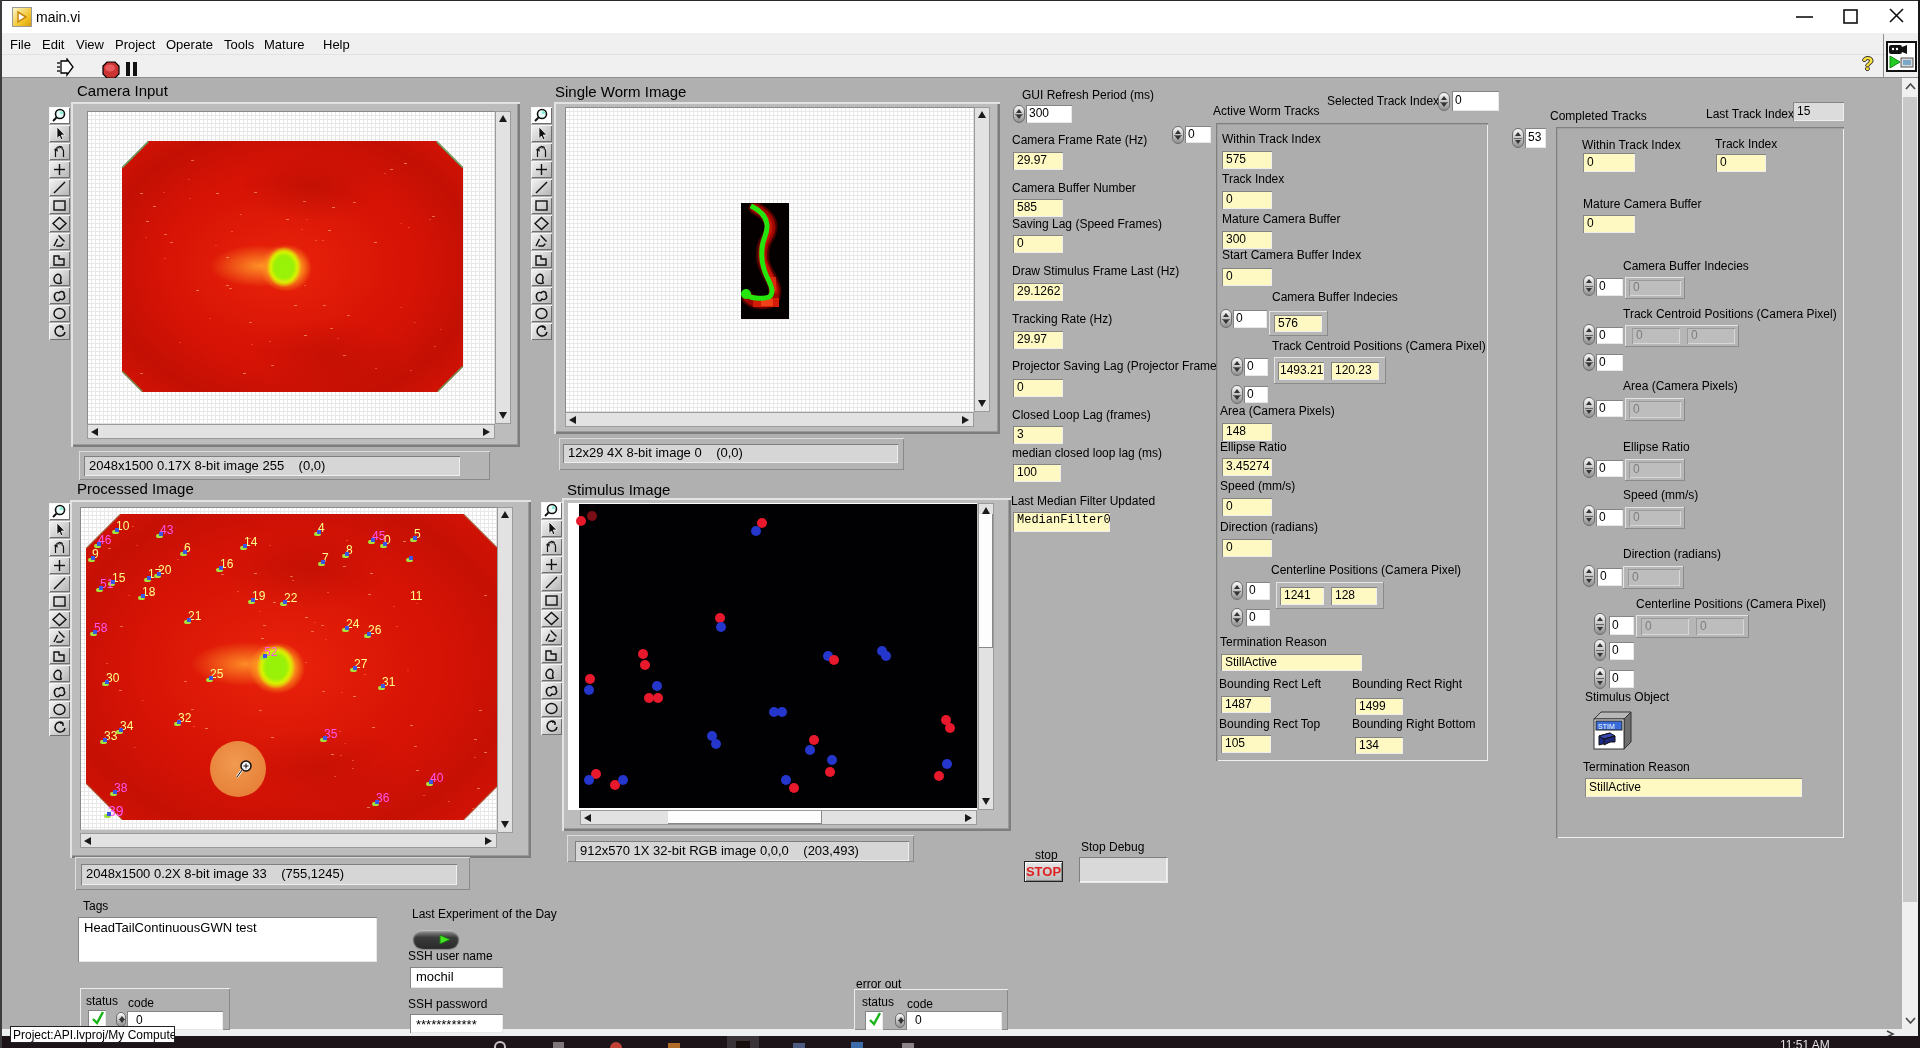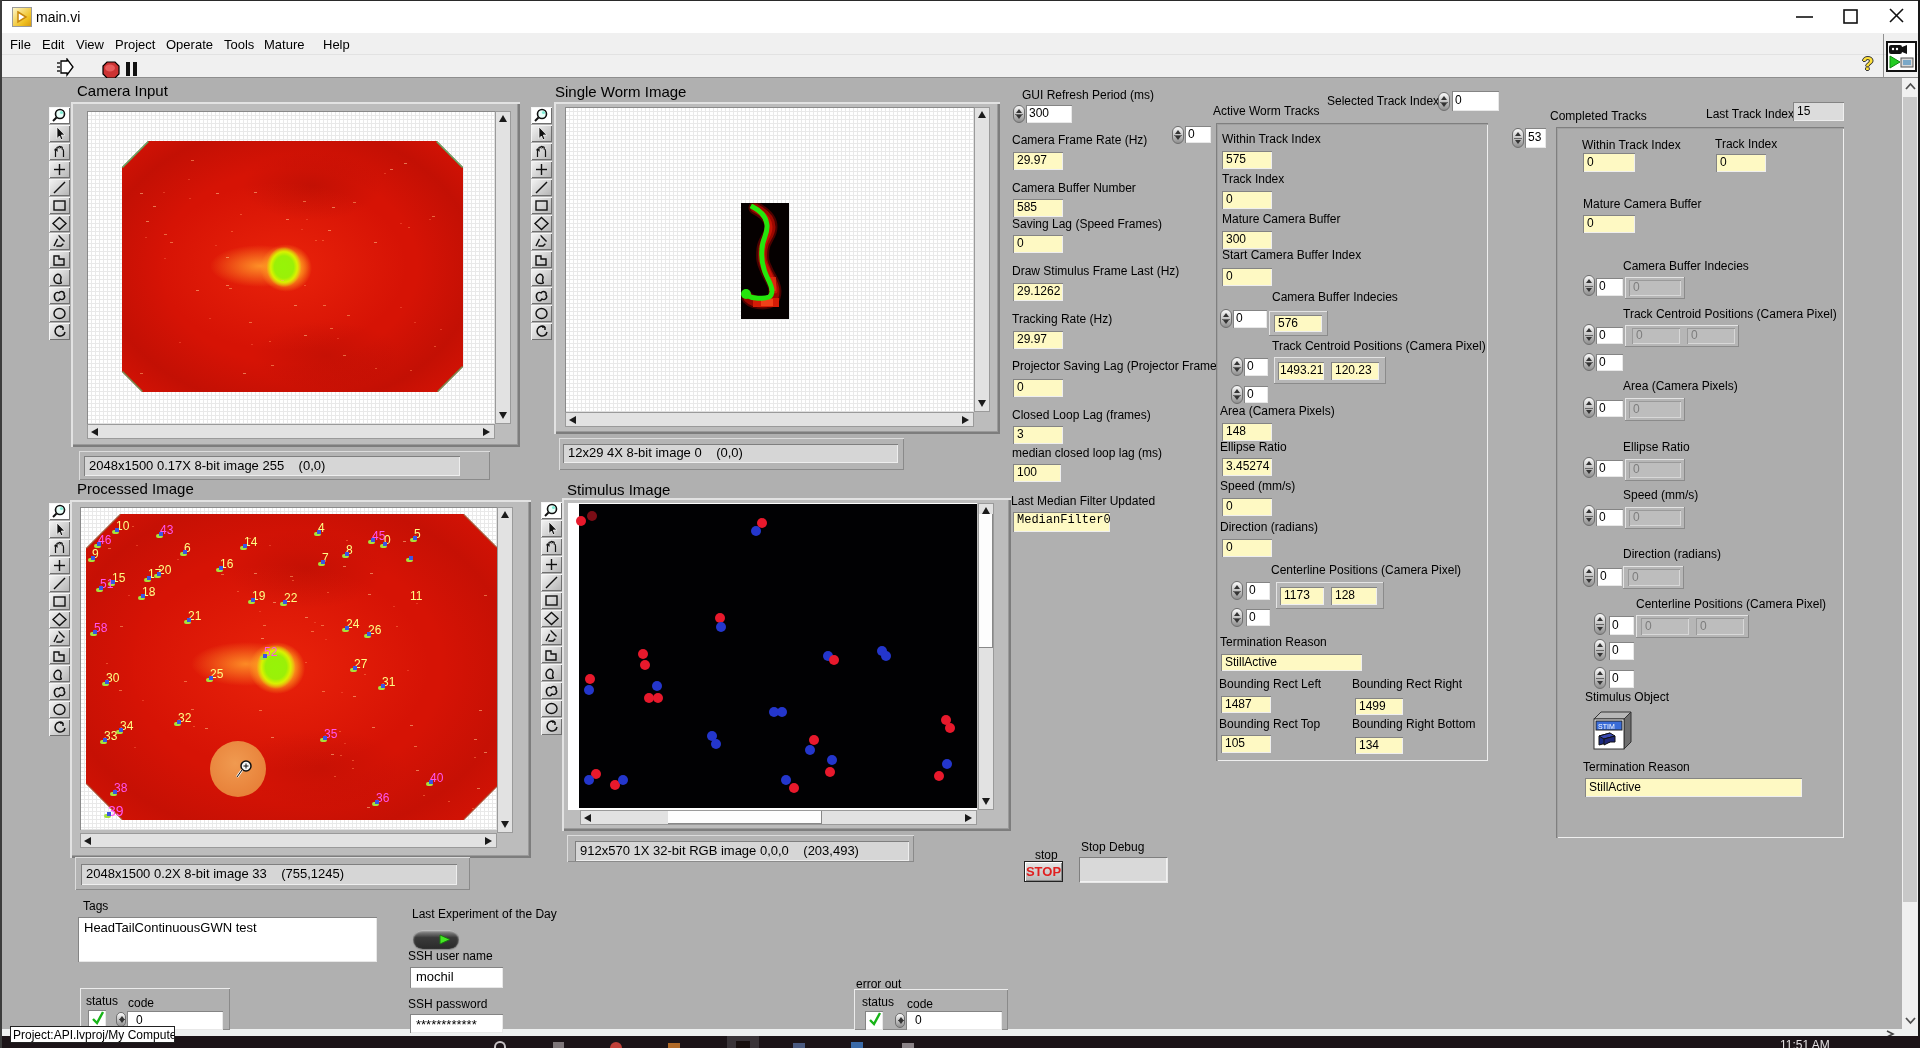--- a/index.html
+++ b/index.html
@@ -258,21 +258,21 @@
 <div class="L" style="left:1220px;top:479px;">Speed (mm/s)</div>
 <div class="I" style="left:1222px;top:498px;width:50px;height:18px;line-height:17px;">0</div>
 <div class="L" style="left:1220px;top:520px;">Direction (radians)</div>
 <div class="I" style="left:1222px;top:539px;width:50px;height:18px;line-height:17px;">0</div>
 <div class="L" style="left:1271px;top:563px;">Centerline Positions (Camera Pixel)</div>
 <div class="S" style="left:1231px;top:581px;height:19px;">
     <i></i>
   </div>
 <div class="W" style="left:1246px;top:582px;width:24px;height:18px;line-height:17px;">0</div>
 <div class="AF" style="left:1276px;top:582px;width:108px;height:27px;"></div>
-<div class="I" style="left:1280px;top:587px;width:44px;height:18px;line-height:17px;">1173</div>
+<div class="I" style="left:1280px;top:587px;width:44px;height:18px;line-height:17px;">1241</div>
 <div class="I" style="left:1331px;top:587px;width:46px;height:18px;line-height:17px;">128</div>
 <div class="S" style="left:1231px;top:608px;height:19px;">
     <i></i>
   </div>
 <div class="W" style="left:1246px;top:609px;width:24px;height:17px;line-height:16px;">0</div>
 <div class="L" style="left:1220px;top:635px;">Termination Reason</div>
 <div class="I" style="left:1221px;top:654px;width:141px;height:17px;line-height:16px;">StillActive</div>
 <div class="L" style="left:1219px;top:677px;">Bounding Rect Left</div>
 <div class="L" style="left:1352px;top:677px;">Bounding Rect Right</div>
 <div class="I" style="left:1221px;top:696px;width:50px;height:17px;line-height:16px;">1487</div>

